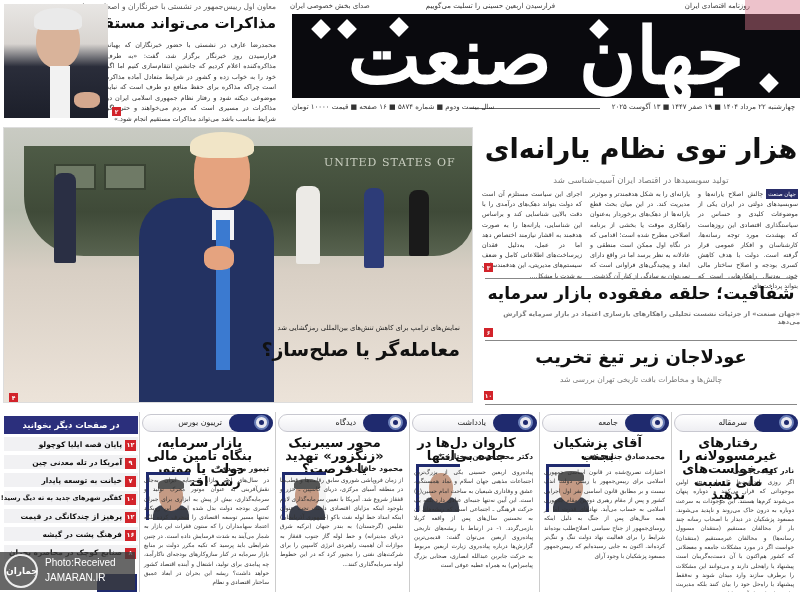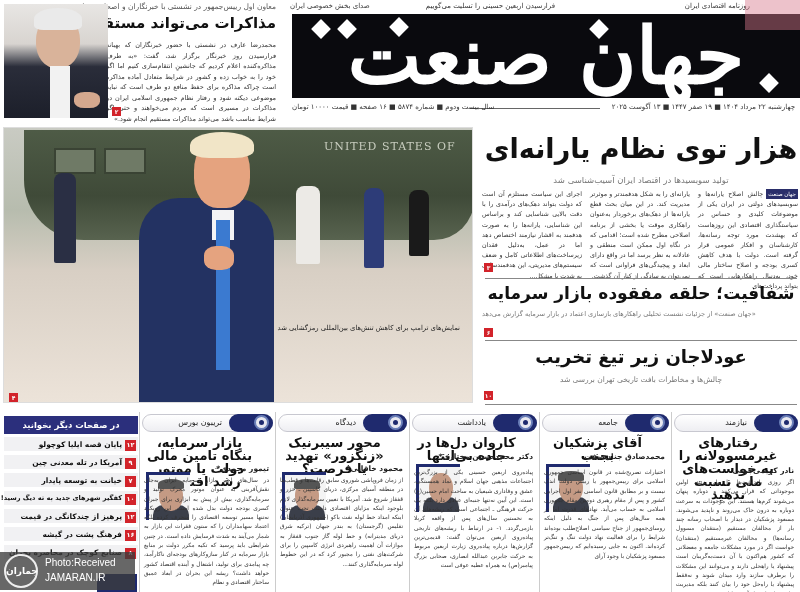--- a/index.html
+++ b/index.html
@@ -34,21 +34,21 @@
   .tl-photo .hair { position: absolute; left: 30px; top: 4px; width: 48px; height: 22px; border-radius: 50% 50% 20% 20%; background: #eaeaea; }
   .tl-photo .shirt { position: absolute; left: 46px; top: 62px; width: 20px; height: 52px; background: #f2f2f2; }
   .tl-photo .hand { position: absolute; left: 70px; top: 88px; width: 26px; height: 16px; border-radius: 40%; background: #d4a88e; }
 
   .page-badge { display: inline-block; width: 9px; height: 9px; background: #d2232a; color: #fff; font-size: 6px; line-height: 9px; text-align: center; font-weight: bold; }
   .tl-badge { position: absolute; left: 112px; top: 107px; }
 
   
   .main-photo { position: absolute; left: 3px; top: 127px; width: 470px; height: 276px; overflow: hidden;
     background: linear-gradient(180deg, #c9cbc3 0%, #b7bcae 30%, #d8cfc4 52%, #ece3d9 100%); border: 1px solid #ddd; }
-  .heli { position: absolute; left: 20px; top: 2px; width: 450px; height: 110px; background: linear-gradient(180deg, #4e5b46 0%, #3f4a38 60%, #58634f 100%); border-radius: 0 0 40px 60px; }
+  .heli { position: absolute; left: 20px; top: 18px; width: 450px; height: 110px; background: linear-gradient(180deg, #4e5b46 0%, #3f4a38 60%, #58634f 100%); border-radius: 0 0 40px 60px; }
   .heli-win { position: absolute; top: 18px; width: 42px; height: 26px; background: #6f7a66; border: 2px solid #3a4334; }
   .heli-text { position: absolute; left: 300px; top: 10px; color: #c8cdbf; font-size: 11px; font-family: "DejaVu Serif", serif; letter-spacing: 1px; direction: ltr; }
   .person { position: absolute; border-radius: 8px 8px 2px 2px; }
   .figure-suit { position: absolute; left: 135px; top: 70px; width: 135px; height: 210px; background: #233262; border-radius: 40px 40px 0 0; }
   .figure-head { position: absolute; left: 190px; top: 8px; width: 56px; height: 72px; background: #e5a37f; border-radius: 48% 48% 42% 42%; }
   .figure-hair { position: absolute; left: 186px; top: 4px; width: 64px; height: 26px; background: #f1e5c7; border-radius: 50% 50% 30% 30%; }
   .figure-shirt { position: absolute; left: 208px; top: 82px; width: 22px; height: 30px; background: #f3f3f5; }
   .figure-tie { position: absolute; left: 212px; top: 92px; width: 14px; height: 150px; background: #3b7ad0; }
   .figure-hand { position: absolute; left: 200px; top: 118px; width: 30px; height: 24px; background: #e5a37f; border-radius: 40%; }
   .photo-kicker { position: absolute; right: 12px; top: 196px; font-size: 6.8px; color: #222; }
@@ -62,21 +62,21 @@
   .rh-cols { position: absolute; top: 64px; left: 0; right: 0; height: 90px; }
   .rh-col { position: absolute; top: 0; width: 100px; font-size: 6.3px; line-height: 10.2px; color: #333; text-align: justify; }
   .rh-col.c1 { right: 2px; }
   .rh-col.c2 { right: 110px; }
   .rh-col.c3 { right: 218px; }
   .rh-tag { display: inline-block; background: #2a2e6a; color: #fff; font-size: 5.5px; padding: 0 2px; margin-left: 3px; }
   .rh-badge { position: absolute; left: 2px; top: 138px; }
   .rule-h { position: absolute; height: 1px; background: #888; }
 
   .sec2-title { position: absolute; left: 482px; width: 318px; top: 283px; text-align: center; font-size: 17px; font-weight: bold; color: #111; }
-  .sec2-sub { position: absolute; left: 482px; width: 318px; top: 310px; text-align: left; font-size: 6.6px; color: #777; }
+  .sec2-sub { position: absolute; left: 482px; width: 318px; top: 310px; text-align: right; font-size: 6.6px; color: #777; font-weight: bold; }
   .sec2-badge { position: absolute; left: 484px; top: 328px; }
 
   .sec3-title { position: absolute; left: 482px; width: 318px; top: 346px; text-align: center; font-size: 18px; font-weight: bold; color: #111; }
   .sec3-sub { position: absolute; left: 482px; width: 318px; top: 375px; text-align: center; font-size: 7.5px; color: #777; }
   .sec3-badge { position: absolute; left: 484px; top: 391px; }
 
   
   .col { position: absolute; top: 412px; height: 180px; }
   .col-header { position: absolute; top: 2px; left: 2px; right: 2px; height: 18px; border: 1px solid #c8c8d0; border-radius: 9px; background: linear-gradient(180deg, #ffffff 0%, #eeeef2 100%); }
   .col-header .label { position: absolute; right: 50px; top: 3px; font-size: 8px; color: #222; }
@@ -154,20 +154,21 @@
   <div class="person" style="left:292px;top:58px;width:24px;height:78px;background:#eceae6;"></div>
   <div class="person" style="left:360px;top:60px;width:20px;height:80px;background:#2d3c78;"></div>
   <div class="person" style="left:405px;top:62px;width:20px;height:66px;background:#1a1a1a;"></div>
   <div class="figure-suit"></div>
   <div class="figure-shirt"></div>
   <div class="figure-tie"></div>
   <div class="figure-head"></div>
   <div class="figure-hair"></div>
   <div class="figure-hand"></div>
   <div class="photo-kicker">نمایش‌های ترامپ برای کاهش تنش‌های بین‌المللی رمزگشایی شد</div>
+  <div class="photo-title">معامله‌گر یا صلح‌ساز؟</div>
   <span class="page-badge photo-badge">۴</span>
 </div>
 
 <div class="rh" style="height:150px;">
   <div class="rh-title">هزار توی نظام یارانه‌ای</div>
   <div class="rh-sub">تولید سوبسیدها در اقتصاد ایران آسیب‌شناسی شد</div>
   <div class="rh-cols">
     <div class="rh-col c1"><span class="rh-tag">جهان صنعت</span><span>چالش اصلاح یارانه‌ها و سوبسیدهای دولتی در ایران یکی از موضوعات کلیدی و حساس در سیاستگذاری اقتصادی این روزهاست که بهشدت مورد توجه رسانه‌ها، کارشناسان و افکار عمومی قرار گرفته است. دولت با هدف کاهش کسری بودجه و اصلاح ساختار مالی خود، به‌دنبال راهکارهایی است که بتواند پرداخت‌های</span></div>
     <div class="rh-col c2">یارانه‌ای را به شکل هدفمندتر و موثرتر مدیریت کند. در این میان بحث قطع یارانه‌ها از دهک‌های برخوردار به‌عنوان راهکاری موقت یا بخشی از برنامه اصلاحی مطرح شده است؛ اقدامی که در نگاه اول ممکن است منطقی و عادلانه به نظر برسد اما در واقع دارای ابعاد و پیچیدگی‌های فراوانی است که نمی‌توان به سادگی از کنار آن گذشت.</div>
     <div class="rh-col c3">اجرای این سیاست مستلزم آن است که دولت بتواند دهک‌های درآمدی را با دقت بالایی شناسایی کند و براساس این شناسایی، یارانه‌ها را به صورت هدفمند به اقشار نیازمند اختصاص دهد اما در عمل، به‌دلیل فقدان زیرساخت‌های اطلاعاتی کامل و ضعف سیستم‌های مدیریتی، این هدفمندسازی به شدت با مشکل...</div>
@@ -184,21 +185,21 @@
 <div class="sec3-title">عودلاجان زیر تیغ تخریب</div>
 <div class="sec3-sub">چالش‌ها و مخاطرات بافت تاریخی تهران بررسی شد</div>
 <span class="page-badge sec3-badge">۱۰</span>
 <div class="rule-h" style="left:485px;top:404px;width:312px;"></div>
 
 <div class="col" style="left:672px;width:128px;">
   <div class="col-header">
     <div class="pill">
         <div class="logo-c"></div>
       </div>
-    <span class="label">نیازمند</span>
+    <span class="label">سرمقاله</span>
   </div>
   <div class="col-title">رفتارهای غیرمسوولانه را به خواست‌های ملی نسبت ندهید</div>
   <div class="col-author" style="top:54px;">نادر کریمی‌جونی</div>
   <div class="col-body" style="top:66px;left:4px;">اگر روزی یادداشت‌ها را بیل بزنید، اولین موجوداتی که فرار می‌کنند و دوباره پنهان می‌شوند کرم‌ها هستند. این موجودات به سرعت دوباره به درون خاک می‌روند و ناپدید می‌شوند. مسعود پزشکیان در دیدار با اصحاب رسانه چند بار از مخالفان مستقیم (منتقدان مسوول رسانه‌ها) و مخالفان غیرمستقیم (منتقدان) خواست اگر در مورد مشکلات جامعه و معضلاتی که کشور هم‌اکنون با آن دست‌به‌گریبان است پیشنهاد یا راهحلی دارند و می‌توانند این مشکلات را برطرف سازند وارد میدان شوند و نه‌فقط پیشنهاد یا راه‌حل خود را بیان کنند بلکه مدیریت جامعه را برای حل آن مشکل</div>
 </div>
 <div class="vsep" style="left:671px;"></div>
 
 <div class="col" style="left:540px;width:131px;">
   <div class="col-header">
     <div class="pill">

